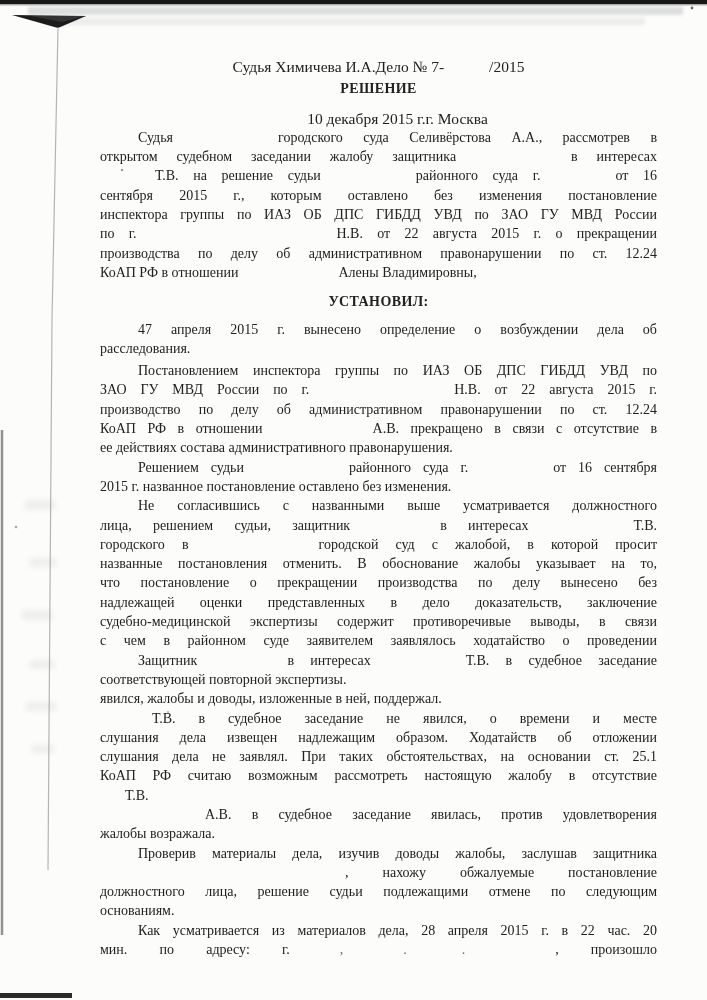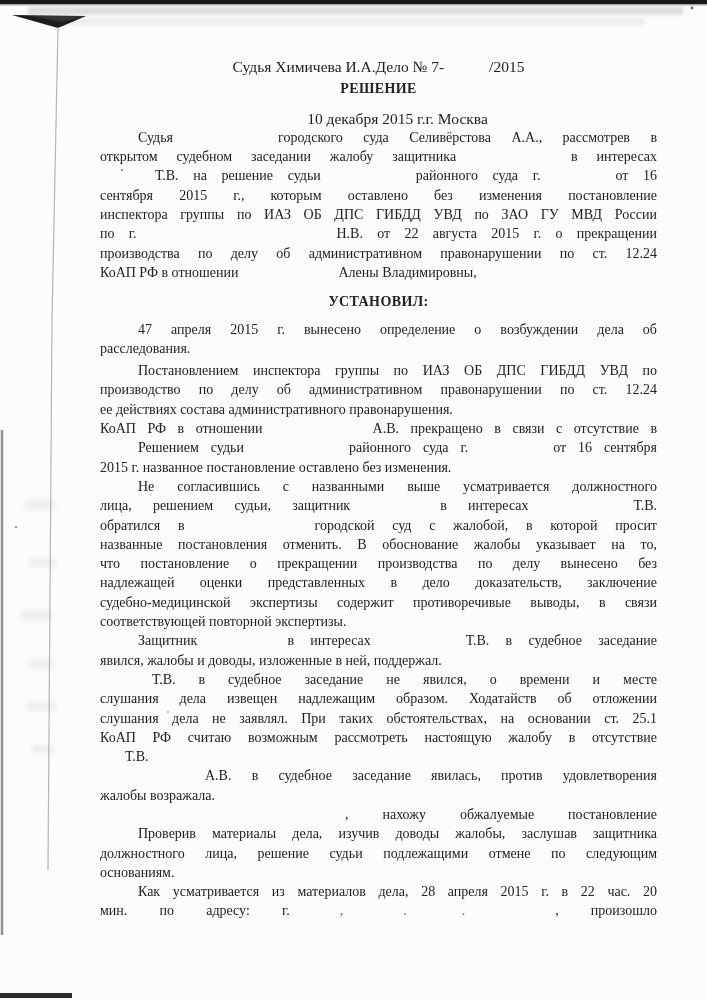--- a/index.html
+++ b/index.html
@@ -115,42 +115,44 @@
       <div class="line"><span class="gap" style="width: 55px;"></span><span>Т.В. на решение судьи</span><span class="gap" style="width: 95px;"></span><span>районного суда г.</span><span class="gap" style="width: 75px;"></span><span>от 16</span></div>
       <div class="line"><span>сентября 2015 г., которым оставлено без изменения постановление</span></div>
       <div class="line"><span>инспектора группы по ИАЗ ОБ ДПС ГИБДД УВД по ЗАО ГУ МВД России</span></div>
       <div class="line"><span>по г.</span><span class="gap" style="width: 200px;"></span><span>Н.В. от 22 августа 2015 г. о прекращении</span></div>
       <div class="line"><span>производства по делу об административном правонарушении по ст. 12.24</span></div>
       <div class="line last"><span>КоАП РФ в отношении</span><span class="gap" style="width: 100px;"></span><span>Алены Владимировны,</span></div>
       <div class="line center" style="margin-top: 10px;">УСТАНОВИЛ:</div>
       <div class="line" style="text-indent: 38px; margin-top: 8px;"><span>47 апреля 2015 г. вынесено определение о возбуждении дела об</span></div>
       <div class="line last"><span>расследования.</span></div>
       <div class="line" style="text-indent: 38px; margin-top: 3px;"><span>Постановлением инспектора группы по ИАЗ ОБ ДПС ГИБДД УВД по</span></div>
+      <div class="line"><span>ЗАО ГУ МВД России по г.</span><span class="gap" style="width: 145px;"></span><span>Н.В. от 22 августа 2015 г.</span></div>
       <div class="line"><span>производство по делу об административном правонарушении по ст. 12.24</span></div>
+      <div class="line"><span>КоАП РФ в отношении</span><span class="gap" style="width: 110px;"></span><span>А.В. прекращено в связи с отсутствие в</span></div>
       <div class="line last"><span>ее действиях состава административного правонарушения.</span></div>
-      <div class="line"><span>КоАП РФ в отношении</span><span class="gap" style="width: 110px;"></span><span>А.В. прекращено в связи с отсутствие в</span></div>
       <div class="line" style="text-indent: 38px;"><span>Решением судьи</span><span class="gap" style="width: 105px;"></span><span>районного суда г.</span><span class="gap" style="width: 85px;"></span><span>от 16 сентября</span></div>
       <div class="line last"><span>2015 г. названное постановление оставлено без изменения.</span></div>
       <div class="line" style="text-indent: 38px;"><span>Не согласившись с названными выше усматривается должностного</span></div>
       <div class="line"><span>лица, решением судьи, защитник</span><span class="gap" style="width: 90px;"></span><span>в интересах</span><span class="gap" style="width: 105px;"></span><span>Т.В.</span></div>
-      <div class="line"><span>обратился в</span><span class="gap" style="width: 130px;"></span><span>городской суд с жалобой, в которой просит</span></div>
+      <div class="line"><span>городского в</span><span class="gap" style="width: 130px;"></span><span>городской суд с жалобой, в которой просит</span></div>
       <div class="line"><span>названные постановления отменить. В обоснование жалобы указывает на то,</span></div>
       <div class="line"><span>что постановление о прекращении производства по делу вынесено без</span></div>
       <div class="line"><span>надлежащей оценки представленных в дело доказательств, заключение</span></div>
       <div class="line"><span>судебно-медицинской экспертизы содержит противоречивые выводы, в связи</span></div>
+      <div class="line"><span>с чем в районном суде заявителем заявлялось ходатайство о проведении</span></div>
+      <div class="line" style="text-indent: 38px;"><span>Защитник</span><span class="gap" style="width: 90px;"></span><span>в интересах</span><span class="gap" style="width: 95px;"></span><span>Т.В. в судебное заседание</span></div>
       <div class="line last"><span>соответствующей повторной экспертизы.</span></div>
-      <div class="line" style="text-indent: 38px;"><span>Защитник</span><span class="gap" style="width: 90px;"></span><span>в интересах</span><span class="gap" style="width: 95px;"></span><span>Т.В. в судебное заседание</span></div>
       <div class="line last"><span>явился, жалобы и доводы, изложенные в ней, поддержал.</span></div>
       <div class="line"><span class="gap" style="width: 52px;"></span><span>Т.В. в судебное заседание не явился, о времени и месте</span></div>
       <div class="line"><span>слушания дела извещен надлежащим образом. Ходатайств об отложении</span></div>
       <div class="line"><span>слушания дела не заявлял. При таких обстоятельствах, на основании ст. 25.1</span></div>
       <div class="line"><span>КоАП РФ считаю возможным рассмотреть настоящую жалобу в отсутствие</span></div>
       <div class="line last"><span class="gap" style="width: 25px;"></span><span>Т.В.</span></div>
       <div class="line"><span class="gap" style="width: 105px;"></span><span>А.В. в судебное заседание явилась, против удовлетворения</span></div>
       <div class="line last"><span>жалобы возражала.</span></div>
+      <div class="line" style="text-indent: 38px;"><span>Проверив материалы дела, изучив доводы жалобы, заслушав защитника</span></div>
       <div class="line"><span class="gap" style="width: 245px;"></span><span>, нахожу обжалуемые постановление</span></div>
-      <div class="line" style="text-indent: 38px;"><span>Проверив материалы дела, изучив доводы жалобы, заслушав защитника</span></div>
       <div class="line"><span>должностного лица, решение судьи подлежащими отмене по следующим</span></div>
       <div class="line last"><span>основаниям.</span></div>
       <div class="line" style="text-indent: 38px;"><span>Как усматривается из материалов дела, 28 апреля 2015 г. в 22 час. 20</span></div>
       <div class="line"><span>мин. по адресу: г.</span><span class="gap" style="width: 50px;"></span><span class="faint">,</span><span class="gap" style="width: 60px;"></span><span class="faint">.</span><span class="gap" style="width: 55px;"></span><span class="faint">.</span><span class="gap" style="width: 90px;"></span><span>, произошло</span></div>
     </div>
 </div>
 
 </body></html>

